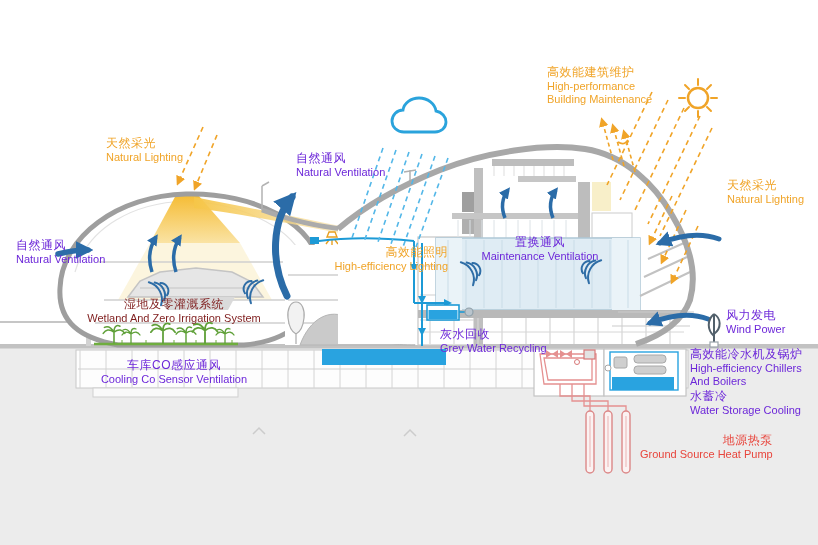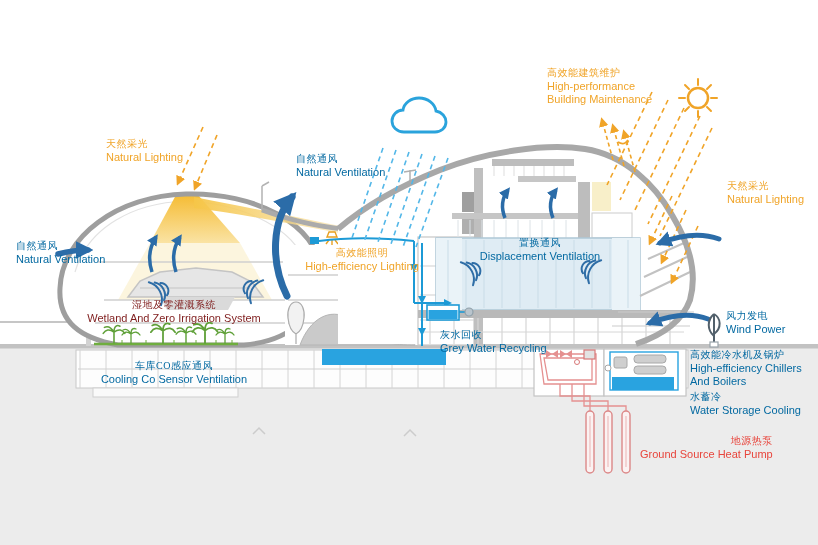--- a/index.html
+++ b/index.html
@@ -1,23 +1,23 @@
 <!DOCTYPE html>
 <html><head>
 <meta charset="utf-8">
 <style>
   html,body{margin:0;padding:0;background:#fff;}
   .stage{position:relative;width:818px;height:545px;overflow:hidden;background:#fff;
          font-family:"Liberation Sans","DejaVu Sans",sans-serif;}
   .stage svg{position:absolute;left:0;top:0;}
   .lbl{position:absolute;line-height:13.5px;white-space:nowrap;}
   .lbl span{display:block;}
-  .zh{font-size:10px;letter-spacing:.5px;font-family:Liberation Serif, serif;}
+  .zh{font-size:12px;letter-spacing:.5px;}
   .en{font-size:11px;}
-  .c-blue{color:#0369a1;}
+  .c-blue{color:#6d28d9;}
   .c-orange{color:#F0A428;}
   .c-green{color:#7f1d1d;}
   .c-red{color:#E8453C;text-align:right;}
   .ctr{text-align:center;}
 </style>
 </head>
 <body>
 
 <div class="stage">
 
@@ -230,28 +230,28 @@
 <div class="lbl c-blue" style="left:16px;top:239px;">
   <span class="zh">自然通风</span>
   <span class="en">Natural Ventilation</span>
 </div>
 
 <div class="lbl c-blue" style="left:296px;top:152px;">
   <span class="zh">自然通风</span>
   <span class="en">Natural Ventilation</span>
 </div>
 
-<div class="lbl c-orange ctr" style="left:292px;top:246px;width:140px;">
+<div class="lbl c-orange ctr" style="left:308px;top:246px;width:140px;text-align:right;">
   <span class="zh">高效能照明</span>
   <span class="en">High-efficiency Lighting</span>
 </div>
 
 <div class="lbl c-blue ctr" style="left:455px;top:236px;width:170px;">
   <span class="zh">置换通风</span>
-  <span class="en">Displacement Ventilation</span>
+  <span class="en">Maintenance Ventilation</span>
 </div>
 
 <div class="lbl c-orange" style="left:547px;top:66px;">
   <span class="zh">高效能建筑维护</span>
   <span class="en">High-performance</span>
   <span class="en">Building Maintenance</span>
 </div>
 
 <div class="lbl c-orange" style="left:727px;top:179px;">
   <span class="zh">天然采光</span>

